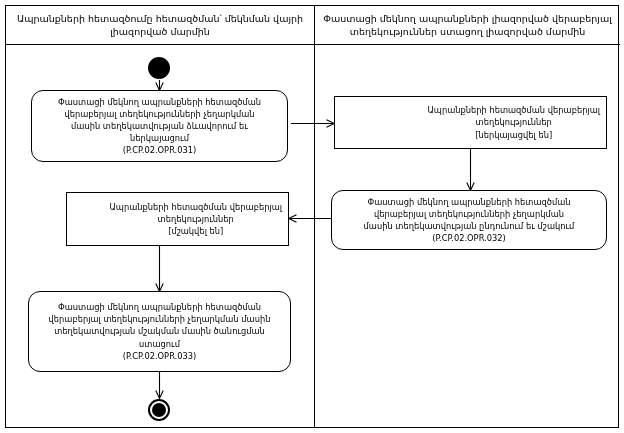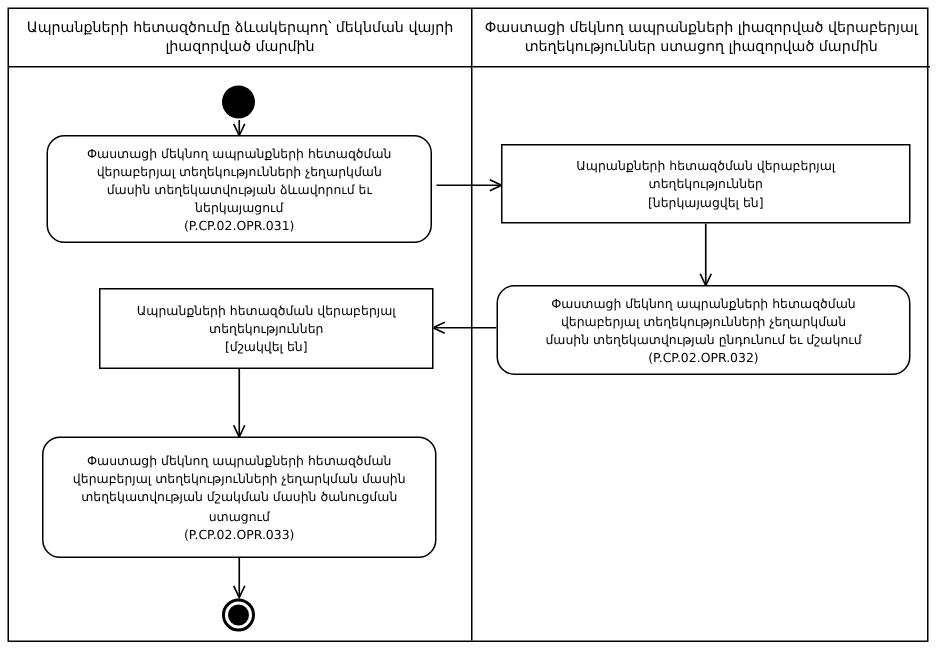--- a/index.html
+++ b/index.html
@@ -72,21 +72,21 @@
     align-items: center;
     justify-content: center;
     text-align: center;
     padding: 16px 6px;
   }
   .node-text {
     font-size: 8.3px;
     line-height: 12.2px;
   }
   .node.action { border-radius: 12px; }
-  .node.object { border-radius: 0; }
+  .node.object { border-radius: 0; justify-content: flex-end; }
 
   
   .start-node {
     position: absolute;
     width: 22px;
     height: 22px;
     border-radius: 50%;
     background: #000000;
   }
   .end-node {
@@ -121,21 +121,21 @@
 </style>
 </head>
 <body>
 
 <div id="canvas">
 
   <div class="diagram-frame">
 
     <div class="lane lane-left">
       <div class="lane-header">
-        <span class="lane-header-text">Ապրանքների հետազծումը ձևակերպող՝ մեկնման վայրի լիազորված մարմին</span>
+        <span class="lane-header-text">Ապրանքների հետազծումը հետազծման՝ մեկնման վայրի լիազորված մարմին</span>
       </div>
     </div>
 
     <div class="lane lane-right">
       <div class="lane-header">
         <span class="lane-header-text">Փաստացի մեկնող ապրանքների լիազորված վերաբերյալ տեղեկություններ ստացող լիազորված մարմին</span>
       </div>
     </div>
   </div>
 

